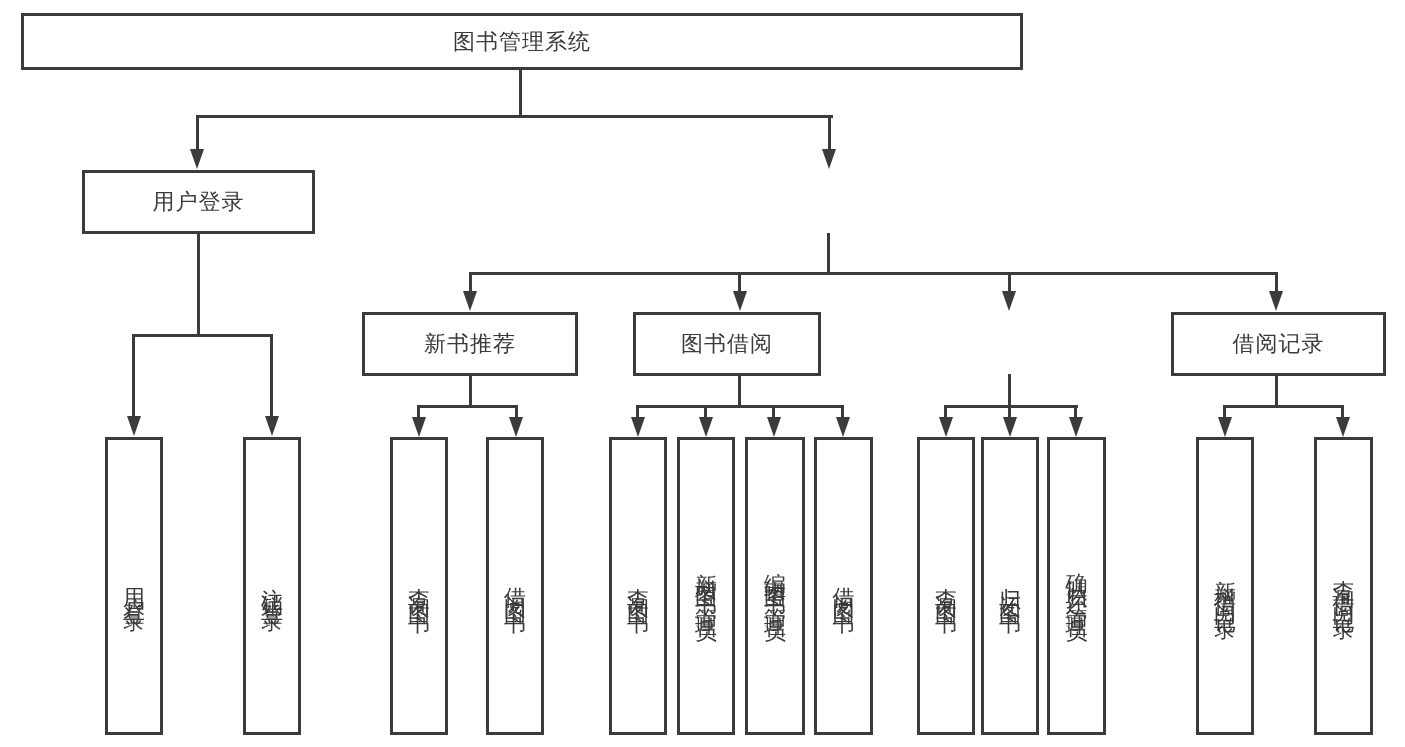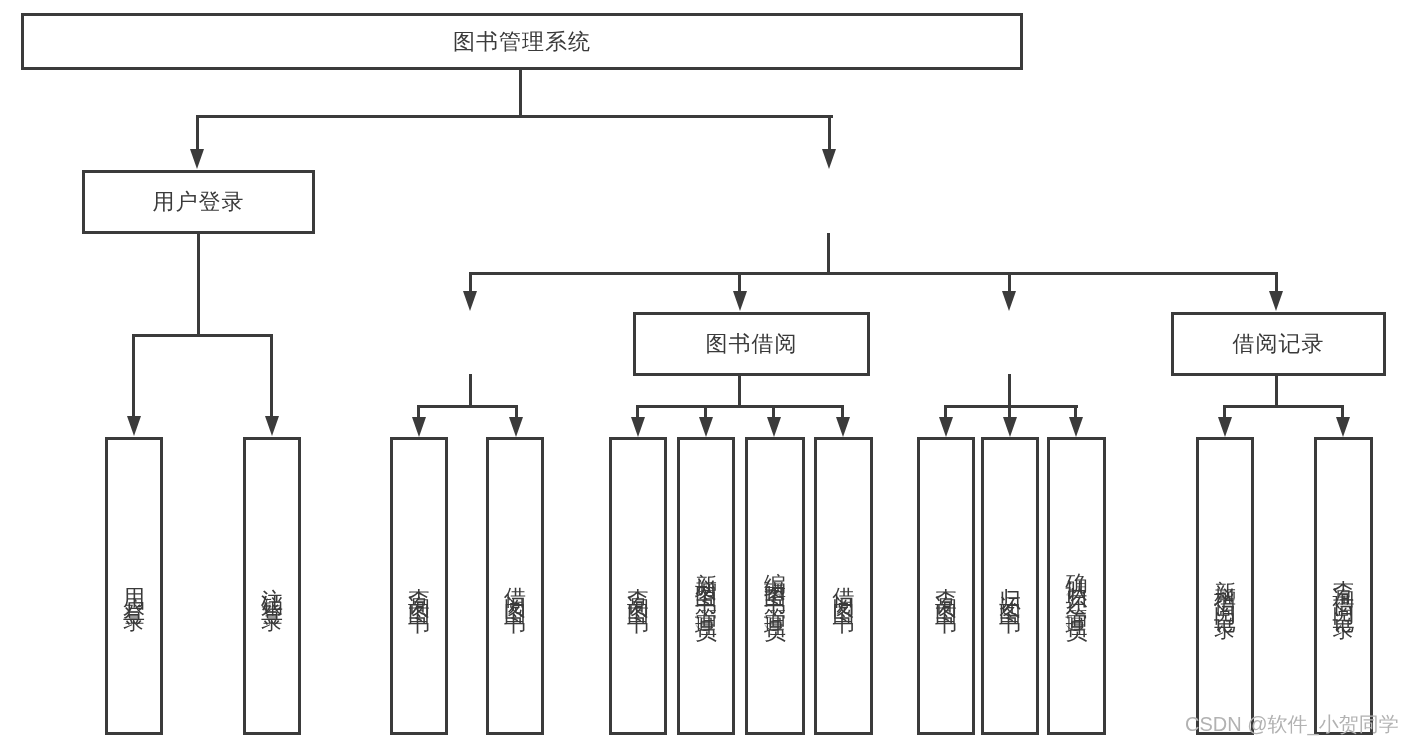--- a/index.html
+++ b/index.html
@@ -125,21 +125,24 @@
   <div class="arrow" style="left:1336px;top:417px;"></div>
 
   <div class="node" style="left:21px;top:13px;width:1002px;height:57px;">
     <span>图书管理系统</span>
   </div>
 
   <div class="node" style="left:82px;top:170px;width:233px;height:64px;">
     <span>用户登录</span>
   </div>
 
-  <div class="node" style="left:633px;top:312px;width:237px;height:64px;">
+  <div class="node" style="left:362px;top:312px;width:216px;height:64px;">
+    <span>新书推荐</span>
+  </div>
+  <div class="node" style="left:633px;top:312px;width:188px;height:64px;">
     <span>图书借阅</span>
   </div>
   <div class="node" style="left:1171px;top:312px;width:215px;height:64px;">
     <span>借阅记录</span>
   </div>
 
   <div class="vnode" style="left:105px;top:437px;width:58px;height:298px;">
     <span>用户登录</span>
   </div>
   <div class="vnode" style="left:243px;top:437px;width:58px;height:298px;">
@@ -176,15 +179,14 @@
     <span style="letter-spacing:7px;">确认归还（管理员）</span>
   </div>
 
   <div class="vnode" style="left:1196px;top:437px;width:58px;height:298px;">
     <span>新增借阅记录</span>
   </div>
   <div class="vnode" style="left:1314px;top:437px;width:59px;height:298px;">
     <span>查询借阅记录</span>
   </div>
 
-  <div class="watermark">CSDN @软件_小贺同学</div>
 
 </div>
 
 </body></html>

